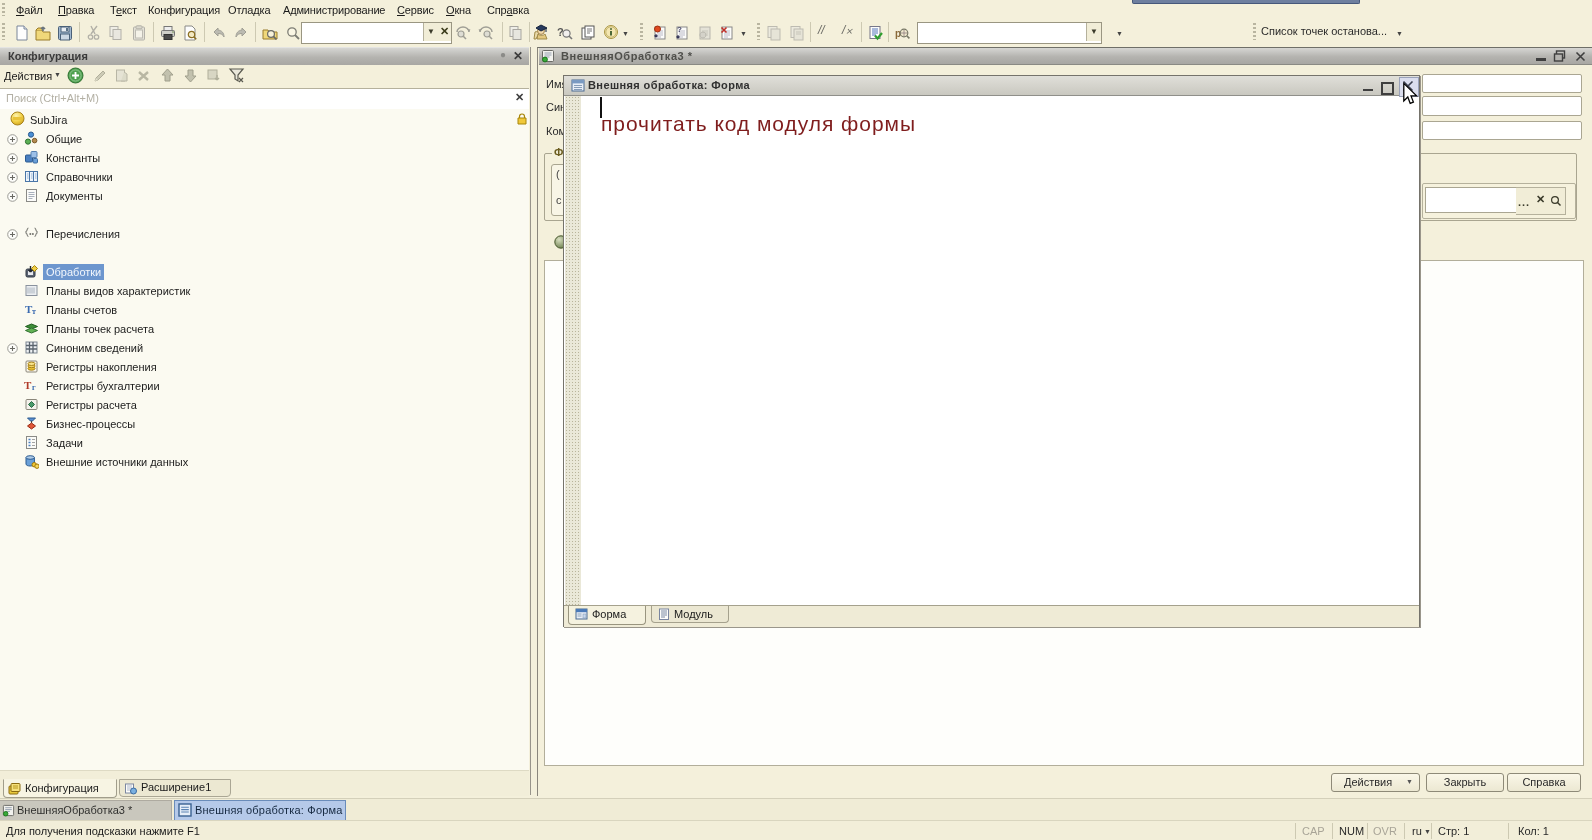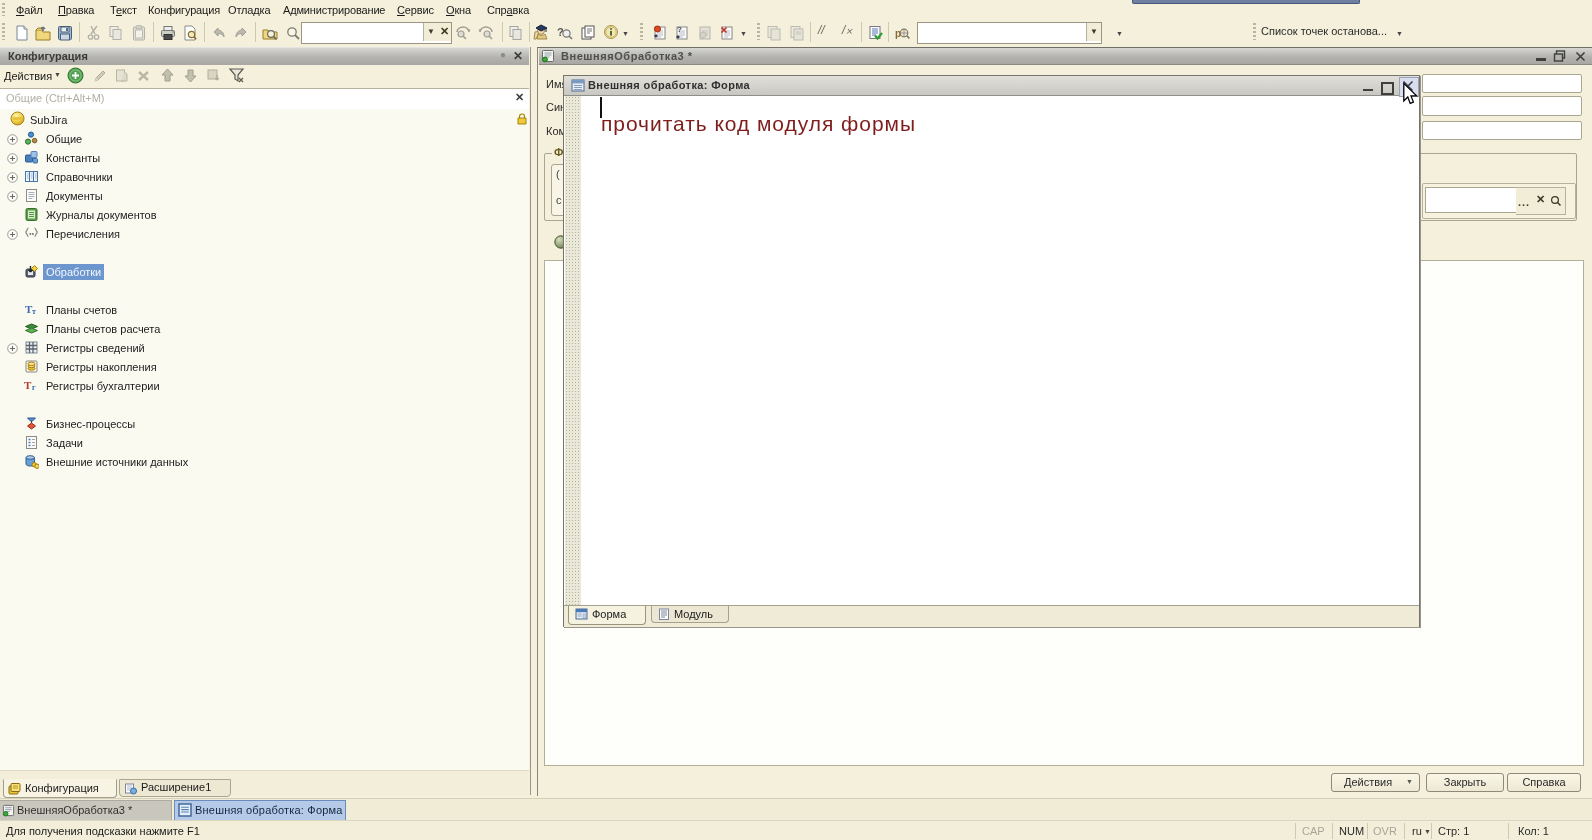--- a/index.html
+++ b/index.html
@@ -236,21 +236,21 @@
     <svg class="a" style="left:205px;top:3px;width:17px;height:17px" viewBox="0 0 17 17" opacity=".6">
           <rect x="3" y="3" width="9" height="9" fill="#c6c6b4" stroke="#848470"></rect>
           <path d="M12 8v5m0 0l-2-2m2 2l2-2" stroke="#848470" stroke-width="1.4" fill="none"></path>
         </svg>
     <svg class="a" style="left:228px;top:2px;width:18px;height:18px" viewBox="0 0 18 18">
           <path d="M2 3h13l-5 6v6l-3-2V9z" fill="#e9e7da" stroke="#5a5a50" stroke-width="1.2"></path>
           <path d="M11 12l4 4m0-4l-4 4" stroke="#5a5a50" stroke-width="1.2"></path>
         </svg>
   </div>
   <div class="a" style="left:0;top:41px;width:529px;height:20px;background:#fff;border-top:1px solid #b5b19c;border-bottom:1px solid #b5b19c">
-    <span style="position:absolute;left:6px;top:3px;color:#b3b0a4">Общие (Ctrl+Alt+M)</span>
+    <span style="position:absolute;left:6px;top:3px;color:#b3b0a4">Поиск (Ctrl+Alt+M)</span>
     <span style="position:absolute;left:515px;top:2px;color:#3e3e3e;font-weight:bold">✕</span>
   </div>
   <div class="a" id="tree" style="left:0;top:62px;width:529px;height:661px;background:#fbfaf1">
   <div class="treerow" style="top:2px">
           <svg class="tric" style="left:10px;top:0" viewBox="0 0 15 15">
             <defs>
               <radialGradient id="gball" cx=".4" cy=".3" r=".8">
                 <stop offset="0" stop-color="#fdf3b0"></stop>
                 <stop offset=".55" stop-color="#f0cf44"></stop>
                 <stop offset="1" stop-color="#c89a18"></stop>
@@ -305,28 +305,20 @@
           <svg class="exp" viewBox="0 0 11 11">
             <circle cx="5.5" cy="5.5" r="4.8" fill="#fdfdfa" stroke="#9a9a94"></circle>
             <path d="M3 5.5h5M5.5 3v5" stroke="#6a6a64" stroke-width="1.1"></path>
           </svg>
           <svg class="tric" viewBox="0 0 15 15">
             <rect x="2.5" y="1.5" width="10" height="12" fill="#fbfbf9" stroke="#8a8a86"></rect>
             <path d="M4.5 4.5h6M4.5 6.5h6M4.5 8.5h6M4.5 10.5h4" stroke="#a8b0bc" stroke-width="1"></path>
           </svg>
           <span class="trt">Документы</span>
         </div>
-  <div class="treerow" style="top:97px">
-          <svg class="tric" viewBox="0 0 15 15">
-            <rect x="2" y="1.5" width="11" height="12" rx="1.5" fill="#5a9e4a" stroke="#35702a"></rect>
-            <rect x="4" y="3.5" width="7" height="8" fill="#d8ecd0"></rect>
-            <path d="M5 5.5h5M5 7.5h5M5 9.5h5" stroke="#4a8a3a" stroke-width=".9"></path>
-          </svg>
-          <span class="trt">Журналы документов</span>
-        </div>
   <div class="treerow" style="top:116px">
           <svg class="exp" viewBox="0 0 11 11">
             <circle cx="5.5" cy="5.5" r="4.8" fill="#fdfdfa" stroke="#9a9a94"></circle>
             <path d="M3 5.5h5M5.5 3v5" stroke="#6a6a64" stroke-width="1.1"></path>
           </svg>
           <svg class="tric" viewBox="0 0 15 15">
             <path d="M4.5 2C2.8 2 3.6 5 2 5.5v1.5c1.6.5.8 3.5 2.5 3.5" fill="none" stroke="#84847e" stroke-width="1.2"></path>
             <path d="M10.5 2c1.7 0 .9 3 2.5 3.5V7c-1.6.5-.8 3.5-2.5 3.5" fill="none" stroke="#84847e" stroke-width="1.2"></path>
             <circle cx="6.3" cy="8" r="1" fill="#73736d"></circle>
             <circle cx="8.9" cy="8" r="1" fill="#73736d"></circle>
@@ -335,60 +327,74 @@
         </div>
   <div class="treerow" style="top:154px">
           <svg class="tric" viewBox="0 0 15 15">
             <rect x="2" y="5" width="9" height="8" rx="1.5" fill="#5a6270" stroke="#333a46"></rect>
             <rect x="4" y="7" width="5" height="4" fill="#e8eaf0"></rect>
             <path d="M6.5 2v6m0 0L4.5 6m2 2l2-2" stroke="#23282f" stroke-width="1.4" fill="none"></path>
             <path d="M10.5 1.5l3 3-3 3-3-3z" fill="#f0ce48" stroke="#a8860a"></path>
           </svg>
           <span class="trt" style="left:43px;top:1px;background:#6d96ce;color:#f2f6fc;padding:2px 3px">Обработки</span>
         </div>
+  <div class="treerow" style="top:173px">
+          <svg class="tric" viewBox="0 0 15 15">
+            <rect x="2" y="2.5" width="11" height="10" fill="#eceff2" stroke="#8a929e"></rect>
+            <path d="M4 4.5v6M6 4.5v6M8 4.5v6M10 4.5v6" stroke="#a4adb8" stroke-width=".9"></path>
+          </svg>
+          <span class="trt">Планы видов характеристик</span>
+        </div>
   <div class="treerow" style="top:192px">
           <svg class="tric" viewBox="0 0 15 15">
             <text x="1" y="11" font-size="11" font-weight="bold" fill="#3a6ab0" font-family="Liberation Serif,serif">T</text>
             <text x="8" y="12" font-size="8" font-weight="bold" fill="#3a6ab0" font-family="Liberation Serif,serif">т</text>
           </svg>
           <span class="trt">Планы счетов</span>
         </div>
   <div class="treerow" style="top:211px">
           <svg class="tric" viewBox="0 0 15 15">
             <path d="M1.5 5.5L7.5 3l6 2.5-6 2.5z" fill="#3e8e38" stroke="#1f5c1e"></path>
             <path d="M1.5 9.5l6-2.5 6 2.5-6 2.5z" fill="#62b254" stroke="#2f7030"></path>
           </svg>
-          <span class="trt">Планы счетов расчета</span>
+          <span class="trt">Планы точек расчета</span>
         </div>
   <div class="treerow" style="top:230px">
           <svg class="exp" viewBox="0 0 11 11">
             <circle cx="5.5" cy="5.5" r="4.8" fill="#fdfdfa" stroke="#9a9a94"></circle>
             <path d="M3 5.5h5M5.5 3v5" stroke="#6a6a64" stroke-width="1.1"></path>
           </svg>
           <svg class="tric" viewBox="0 0 15 15">
             <rect x="2" y="2" width="11" height="11" fill="#eef1f4" stroke="#7c8692"></rect>
             <path d="M2 5.5h11M2 9h11M5.5 2v11M9 2v11" stroke="#5a646e" stroke-width="1.3"></path>
           </svg>
-          <span class="trt">Регистры сведений</span>
+          <span class="trt">Синоним сведений</span>
         </div>
   <div class="treerow" style="top:249px">
           <svg class="tric" viewBox="0 0 15 15">
             <rect x="2" y="2" width="11" height="11" rx="1" fill="#fbf8ee" stroke="#8a867a"></rect>
             <ellipse cx="7.5" cy="9.5" rx="3.6" ry="1.7" fill="#eac235" stroke="#a8821a"></ellipse>
             <ellipse cx="7.5" cy="7" rx="3.6" ry="1.7" fill="#f2d45e" stroke="#a8821a"></ellipse>
             <ellipse cx="7.5" cy="4.8" rx="3.6" ry="1.7" fill="#f8e48c" stroke="#a8821a"></ellipse>
           </svg>
           <span class="trt">Регистры накопления</span>
         </div>
   <div class="treerow" style="top:268px">
           <svg class="tric" viewBox="0 0 15 15">
             <text x="0" y="11" font-size="11" font-weight="bold" fill="#b03a2a" font-family="Liberation Serif,serif">T</text>
             <text x="8" y="12" font-size="8" font-weight="bold" fill="#3a6ab0" font-family="Liberation Serif,serif">г</text>
           </svg>
           <span class="trt">Регистры бухгалтерии</span>
+        </div>
+  <div class="treerow" style="top:287px">
+          <svg class="tric" viewBox="0 0 15 15">
+            <rect x="2" y="2.5" width="11" height="10" rx="1" fill="#f4f2ec" stroke="#8a867a"></rect>
+            <path d="M7.5 4.5l3 3-3 3-3-3z" fill="#4a9a6a" stroke="#2a6a46"></path>
+          </svg>
+          <span class="trt">Регистры расчета</span>
         </div>
   <div class="treerow" style="top:306px">
           <svg class="tric" viewBox="0 0 15 15">
             <path d="M3.5 2h8l-3 3h-2z" fill="#5a8fd0" stroke="#2a5a90"></path>
             <path d="M7.5 5v2" stroke="#444" stroke-width="1.1"></path>
             <path d="M7.5 7l4 3-4 3-4-3z" fill="#e05838" stroke="#9a2a14"></path>
           </svg>
           <span class="trt">Бизнес-процессы</span>
         </div>
   <div class="treerow" style="top:325px">

